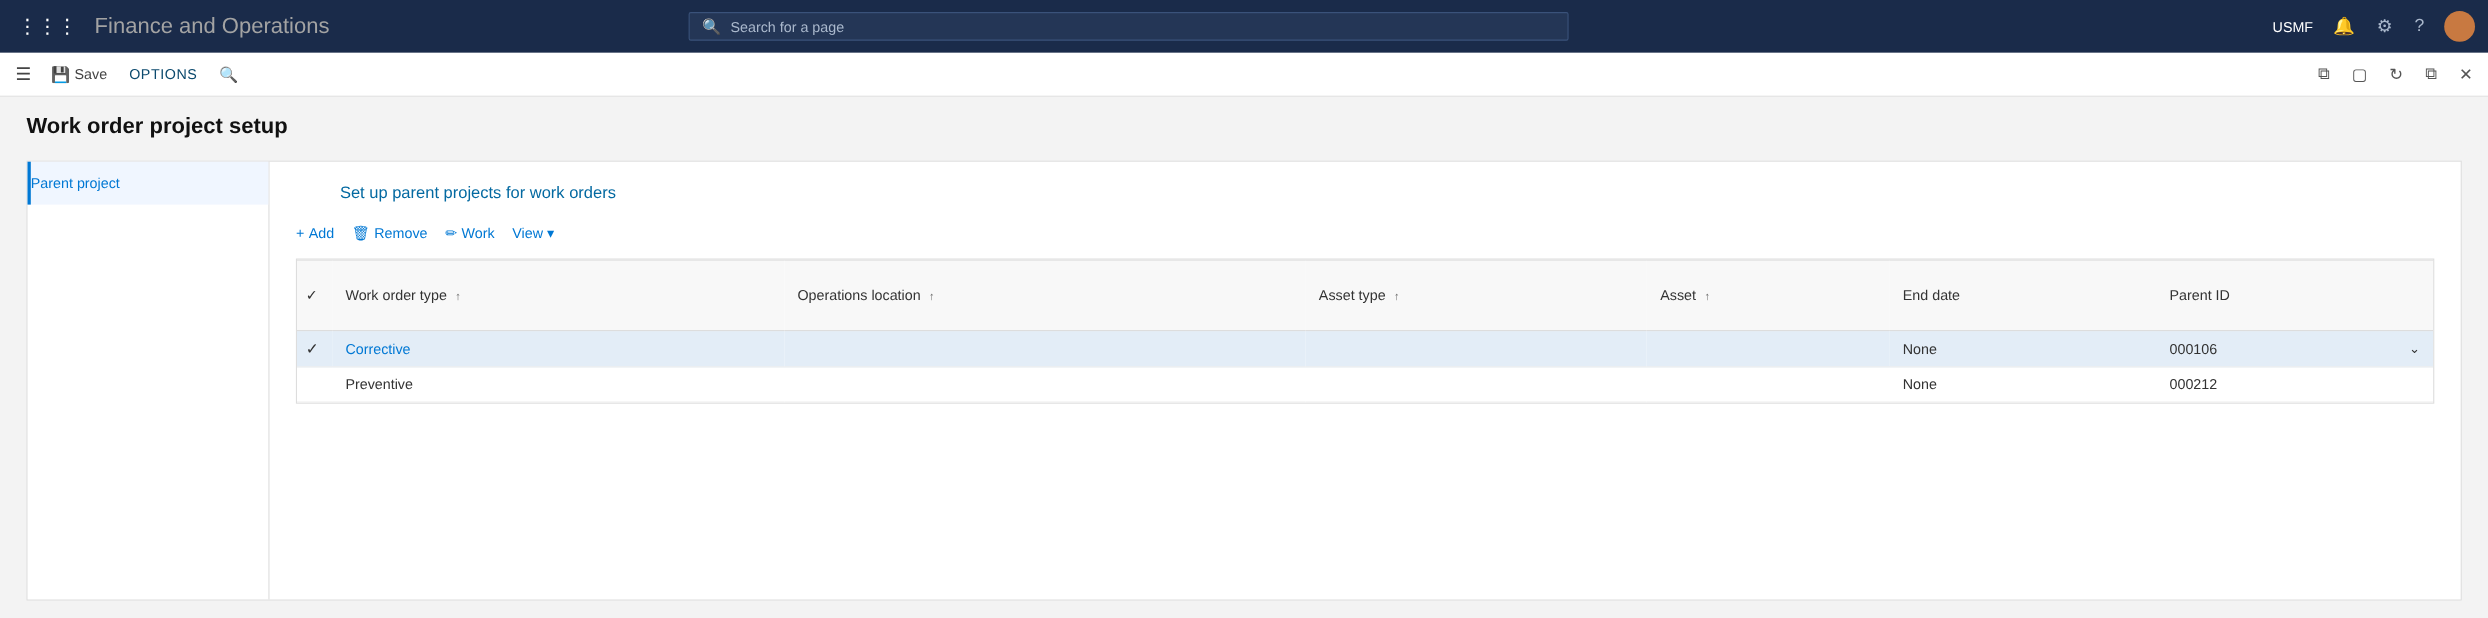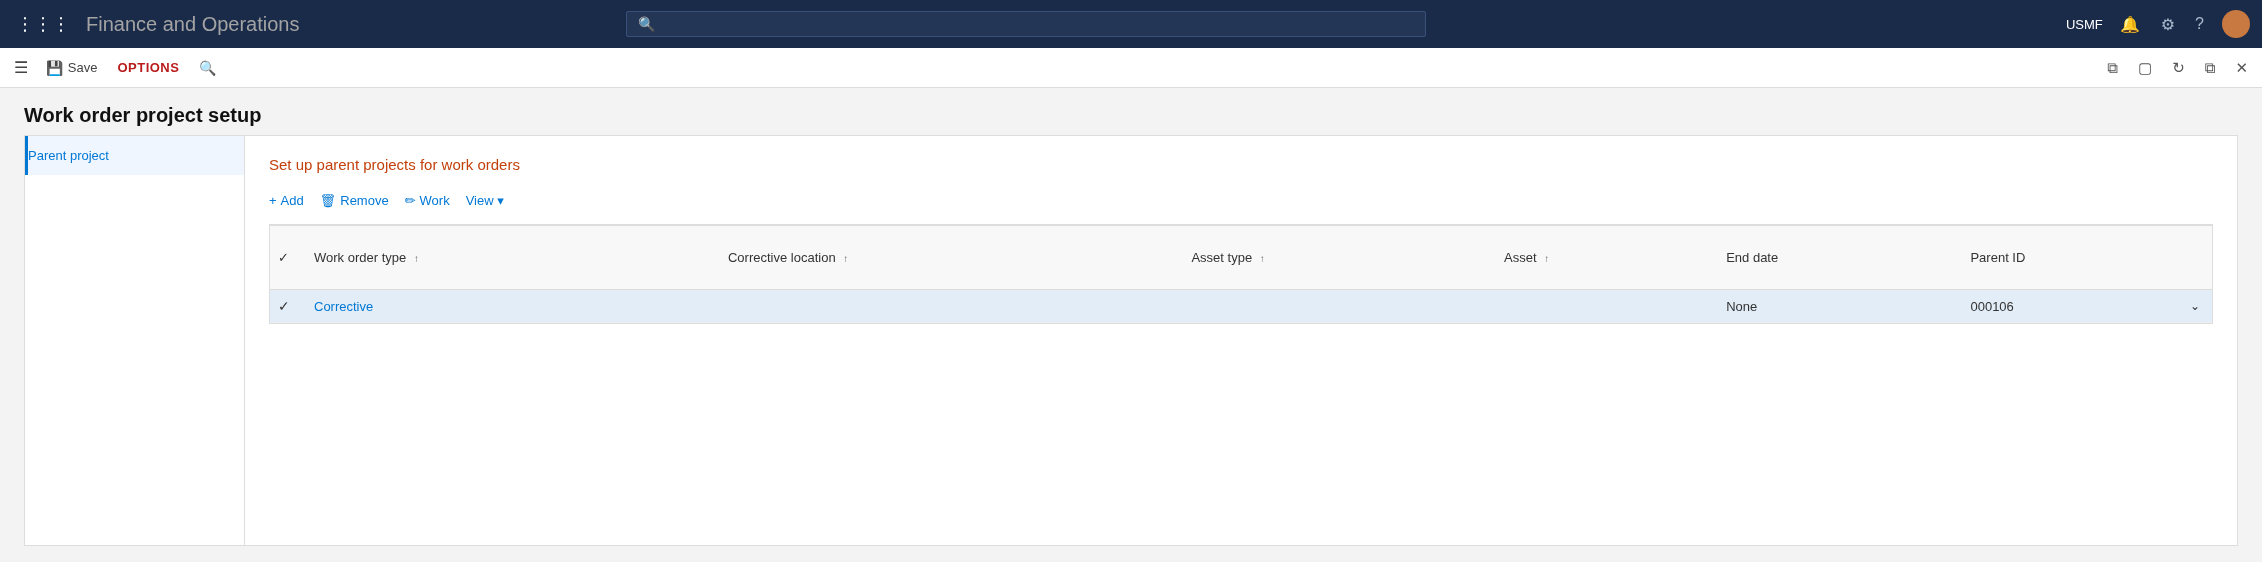--- a/index.html
+++ b/index.html
@@ -98,24 +98,24 @@
       cursor: pointer;
       color: #444;
       font-size: 13px;
       padding: 4px 8px;
     }
     .toolbar .save-btn .save-icon { color: #444; font-size: 14px; }
     .toolbar .options-btn {
       background: none;
       border: none;
       cursor: pointer;
-      color: #b91c1c;
+      color: #0c4a6e;
       font-size: 13px;
       padding: 4px 8px;
-      font-weight: 700;
+      font-weight: 400;
       letter-spacing: 0.5px;
     }
     .toolbar .search-btn {
       background: none;
       border: none;
       cursor: pointer;
       color: #444;
       font-size: 14px;
       padding: 4px 8px;
     }
@@ -139,21 +139,21 @@
       display: flex;
       flex-direction: column;
       padding: 16px 24px;
       background: #f3f3f3;
       min-height: calc(562px - 88px);
     }
     .page-title {
       font-size: 20px;
       font-weight: 600;
       color: #111;
-      margin-bottom: 8px;
+      margin-bottom: 19px;
     }
 
     
     .inner-panel {
       background: #fff;
       border: 1px solid #ddd;
       display: flex;
       flex: 1;
     }
 
@@ -181,22 +181,23 @@
     }
 
     
     .right-content {
       flex: 1;
       padding: 20px 24px;
       overflow: hidden;
     }
     .section-title {
       font-size: 15px;
-      color: #c2410c;
+      color: #0369a1;
       margin-bottom: 16px;
+      margin-left: 40px;
     }
 
     
     .action-bar {
       display: flex;
       align-items: center;
       gap: 16px;
       margin-bottom: 12px;
     }
     .action-btn {
@@ -252,20 +253,21 @@
     }
   </style>
 </head>
 <body>
 
 <div class="top-nav">
   <span class="waffle-icon">⋮⋮⋮</span>
   <span class="app-title">Finance and Operations</span>
   <div class="search-bar">
     <span class="search-icon">🔍</span>
+    <input type="text" placeholder="Search for a page" style="">
   </div>
   <div class="right-icons">
     <span class="usmf-label">USMF</span>
     <button class="icon-btn" title="Notifications">🔔</button>
     <button class="icon-btn" title="Settings">⚙</button>
     <button class="icon-btn" title="Help">?</button>
     <div class="avatar"></div>
   </div>
 </div>
 
@@ -323,21 +325,21 @@
           <thead>
             <tr>
               <th class="check-col">
                 <span>✓</span>
               </th>
               <th>
                 <span>Work order type</span>
                 <span class="sort-icon">↑</span>
               </th>
               <th>
-                <span>Corrective location</span>
+                <span>Operations location</span>
                 <span class="sort-icon">↑</span>
               </th>
               <th>
                 <span>Asset type</span>
                 <span class="sort-icon">↑</span>
               </th>
               <th>
                 <span>Asset</span>
                 <span class="sort-icon">↑</span>
               </th>
@@ -367,20 +369,41 @@
                 <span></span>
               </td>
               <td>
                 <span>None</span>
               </td>
               <td>
                 <div class="dropdown-cell">
                   <span class="link-cell">000106</span>
                   <span class="dropdown-arrow">⌄</span>
                 </div>
+              </td>
+            </tr>
+            <tr>
+              <td class="check-col"></td>
+              <td>
+                <span>Preventive</span>
+              </td>
+              <td>
+                <span></span>
+              </td>
+              <td>
+                <span></span>
+              </td>
+              <td>
+                <span></span>
+              </td>
+              <td>
+                <span>None</span>
+              </td>
+              <td>
+                <span>000212</span>
               </td>
             </tr>
           </tbody>
         </table>
       </div>
     </div>
   </div>
 </div>
 
 </body></html>

